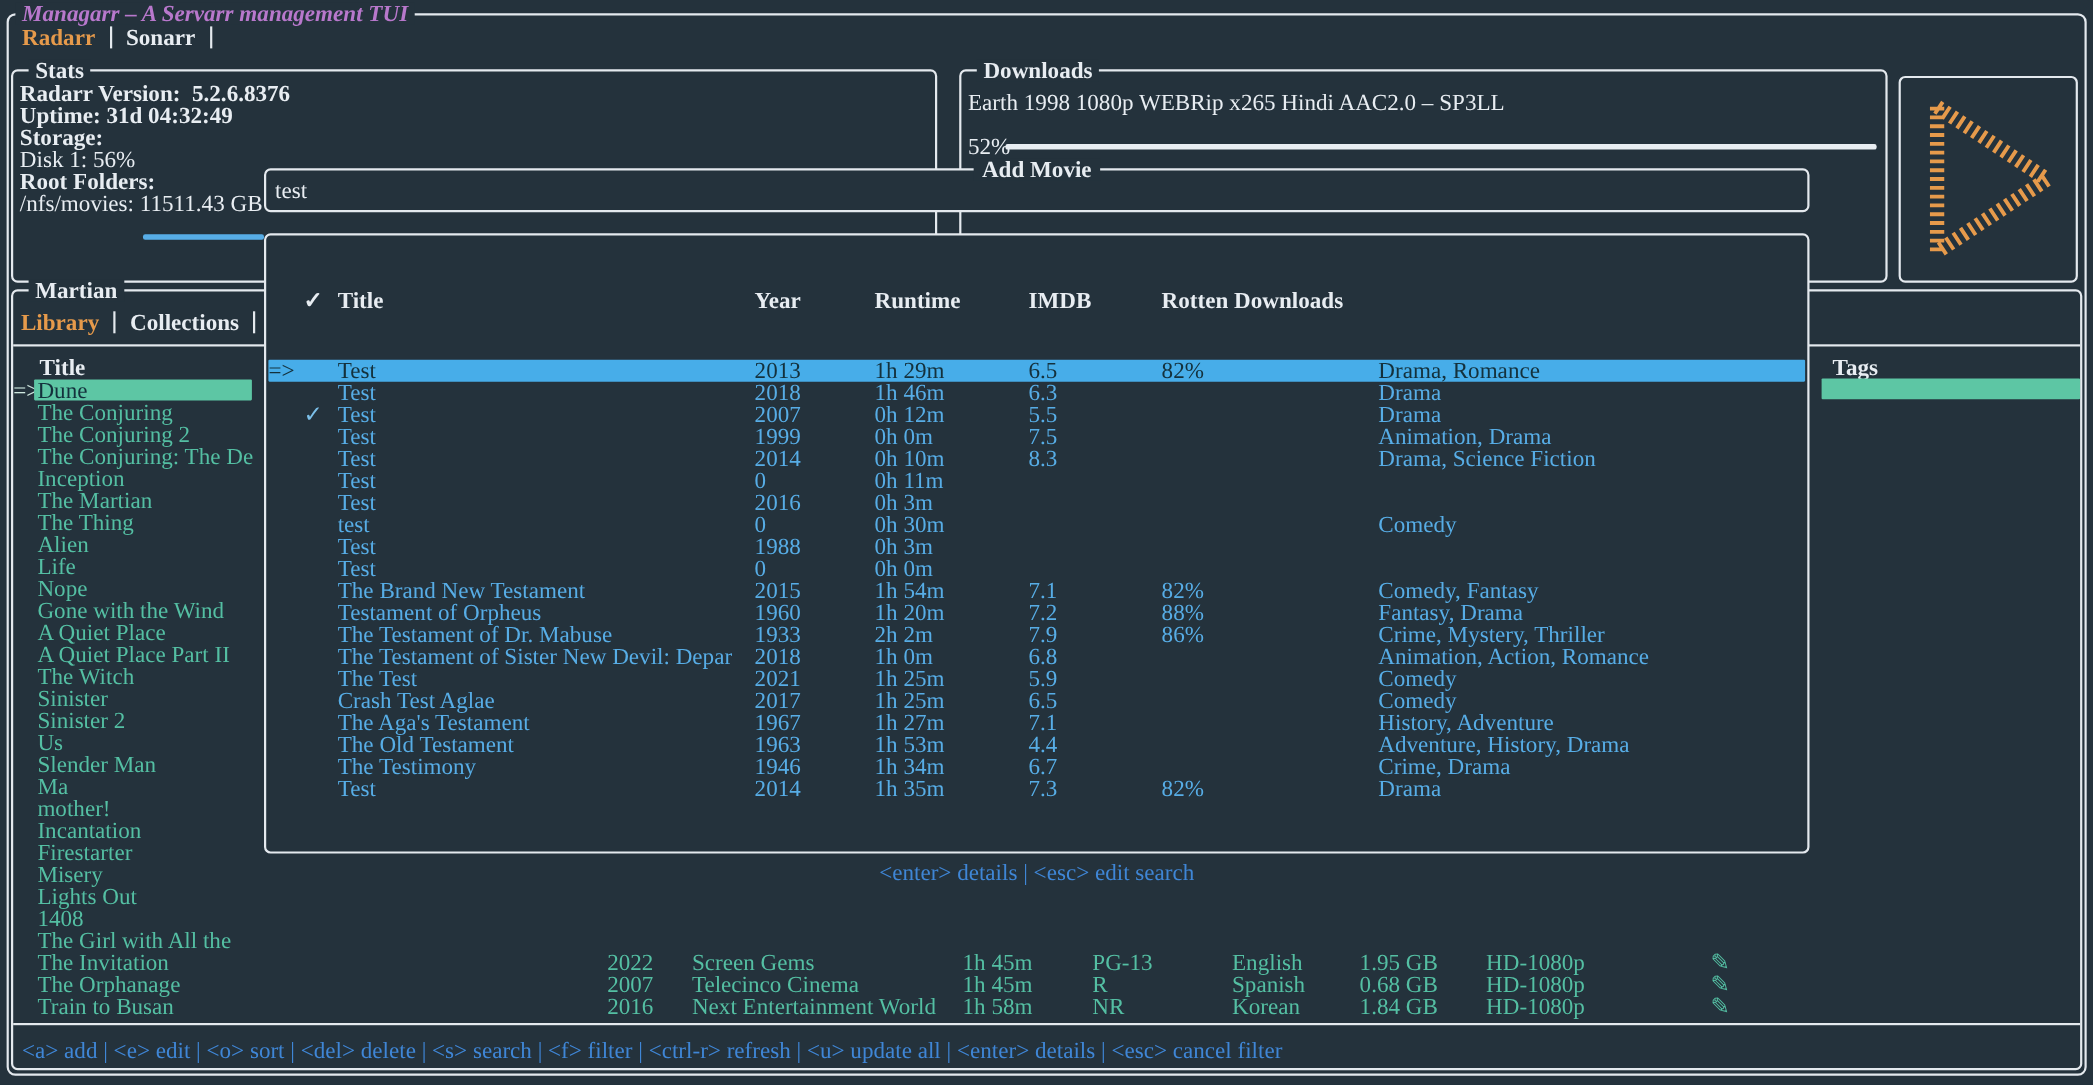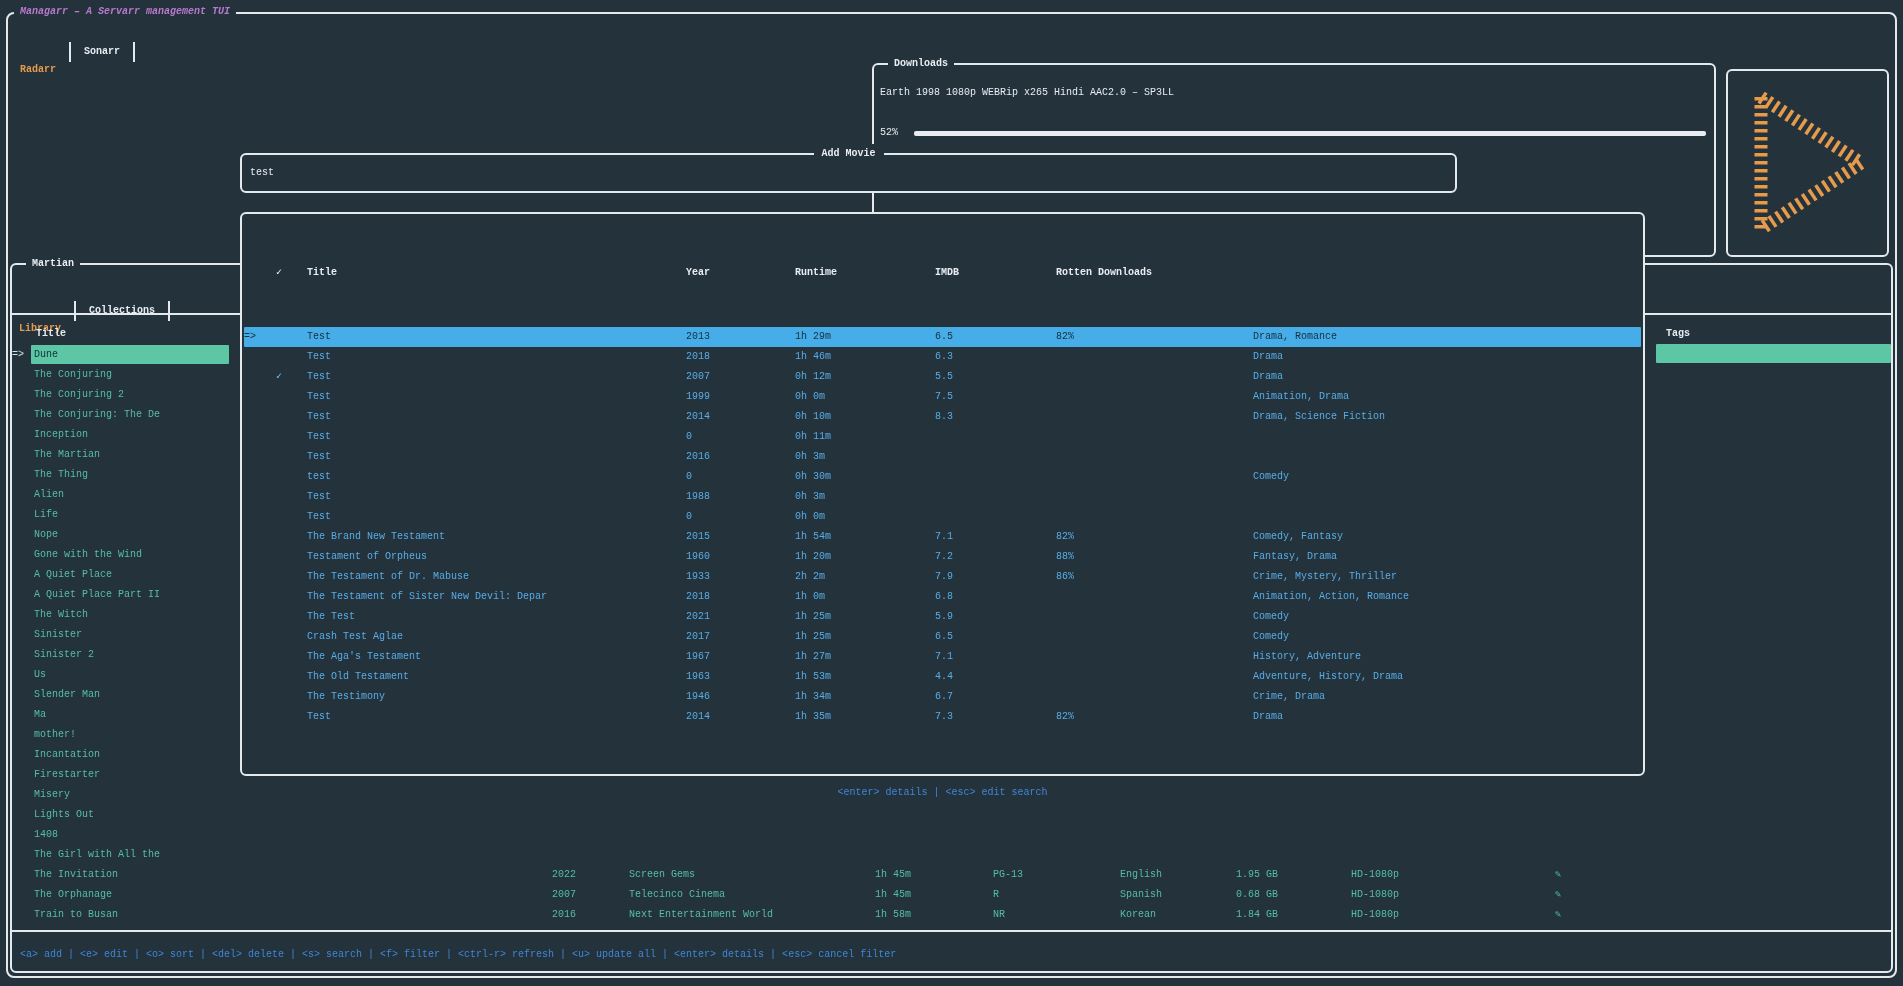--- a/index.html
+++ b/index.html
@@ -3,31 +3,31 @@
 <meta charset="utf-8">
 <style>
   :root{
     --bg:#24323c; --border:#e4e9ee; --white:#e8edf2;
     --blue:#57ade6; --help:#3f86d6; --selblue:#47ade9;
     --teal:#54bfa3; --selgreen:#5dc6a4; --orange:#e69a4b;
     --purple:#b878cc; --dark:#14313c;
   }
   html,body{margin:0;padding:0;background:var(--bg);}
   .screen{position:relative;width:1903px;height:986px;background:var(--bg);
-    font-family:Liberation Mono, monospace;font-size:10px;
+    font-family:Liberation Serif, serif;font-size:21px;
     line-height:20px;color:var(--white);overflow:hidden;white-space:pre;}
   .box{position:absolute;border:2px solid var(--border);border-radius:6px;background:var(--bg);box-sizing:border-box;}
   .panel-title{position:absolute;top:-11px;left:14px;padding:0 6px;background:var(--bg);font-weight:bold;color:var(--white);}
   .onborder{background:var(--bg);padding:0 6px;}
   
   .win{left:6px;top:12px;width:1891px;height:966px;border-radius:8px;background:transparent;}
   .win-title{position:absolute;left:14px;top:2px;color:var(--purple);font-weight:bold;font-style:italic;z-index:3;}
   .tabs-row{position:absolute;left:20px;top:24px;display:flex;align-items:center;z-index:3;}
   .tab{font-weight:bold;}
-  .tab.active{color:var(--orange);margin-top:36px;}
+  .tab.active{color:var(--orange);}
   .vsep{display:inline-block;width:2px;height:20px;background:var(--border);margin:0 13px;}
   .top-help{position:absolute;top:24px;right:22px;color:var(--help);z-index:3;}
   
   .stats{left:10px;top:63px;width:842px;height:194px;}
   .stats-line{position:absolute;left:6px;}
   .bold{font-weight:bold;}
   .disk-bar{position:absolute;left:118px;top:148px;width:110px;height:5px;border-radius:2px;background:var(--blue);}
   
   .downloads{left:872px;top:63px;width:844px;height:194px;}
   .dl-item{position:absolute;left:6px;top:18px;text-align:right;}
@@ -46,21 +46,21 @@
   .lib-marker{width:19px;color:#cfe8e0;flex:none;}
   .lib-label{flex:1;color:var(--teal);padding-left:3px;}
   .lib-row.selected .lib-label{background:var(--selgreen);color:var(--dark);border-radius:1px;height:19px;}
   .tags-bar{position:absolute;left:1656px;top:344px;width:235px;height:19px;background:var(--selgreen);border-radius:1px;z-index:2;}
   
   #bg-rows{position:absolute;left:552px;top:865px;width:1110px;z-index:2;color:var(--teal);}
   .bg-row{position:relative;height:20px;display:grid;grid-template-columns:77px 246px 118px 127px 116px 115px 139px;}
   .pencil{position:absolute;left:1003px;top:0;color:var(--teal);}
   .bottom-help{position:absolute;left:20px;top:945px;color:var(--help);z-index:2;}
   
-  .popup-search{left:240px;top:153px;width:1217px;height:40px;z-index:10;}
+  .popup-search{left:240px;top:153px;width:1405px;height:40px;z-index:10;}
   .popup-title{position:absolute;top:-11px;left:50%;transform:translateX(-50%);padding:0 8px;background:var(--bg);font-weight:bold;}
   .search-value{position:absolute;left:8px;top:8px;color:var(--white);}
   .popup-table{left:240px;top:212px;width:1405px;height:564px;z-index:10;}
   .pt-grid{display:grid;grid-template-columns:32px 31px 379px 109px 140px 121px 197px auto;}
   .pt-header{margin:9px 2px 4px 2px;font-weight:bold;color:var(--white);}
   #popup-rows{margin:0 2px;color:var(--blue);}
   .pt-row{height:20px;}
   .pt-row.selected{background:var(--selblue);color:var(--dark);border-radius:1px;}
   .pt-check{color:#7cc0ea;}
   .pt-row.selected .pt-check{color:var(--dark);}
@@ -75,20 +75,30 @@
   <div class="box win"></div>
   <span class="win-title onborder">Managarr – A Servarr management TUI</span>
   <div class="tabs-row">
     <span class="tab active">Radarr</span>
     <span class="vsep"></span>
     <span class="tab">Sonarr</span>
     <span class="vsep"></span>
   </div>
 
   
+  <div class="box stats">
+    <span class="panel-title">Stats</span>
+    <div class="stats-line bold" style="top:10px">Radarr Version:  5.2.6.8376</div>
+    <div class="stats-line bold" style="top:30px">Uptime: 31d 04:32:49</div>
+    <div class="stats-line bold" style="top:50px">Storage:</div>
+    <div class="stats-line" style="top:70px">Disk 1: 56%</div>
+    <div class="disk-bar"></div>
+    <div class="stats-line bold" style="top:90px">Root Folders:</div>
+    <div class="stats-line" style="top:110px">/nfs/movies: 11511.43 GB</div>
+  </div>
 
   
   <div class="box downloads">
     <span class="panel-title">Downloads</span>
     <div class="dl-item">Earth 1998 1080p WEBRip x265 Hindi AAC2.0 – SP3LL</div>
     <div class="dl-pct">52%</div>
     <div class="gauge-track">
       <div class="gauge-fill" id="dl-fill" style="width: 52%;"></div>
     </div>
   </div>

